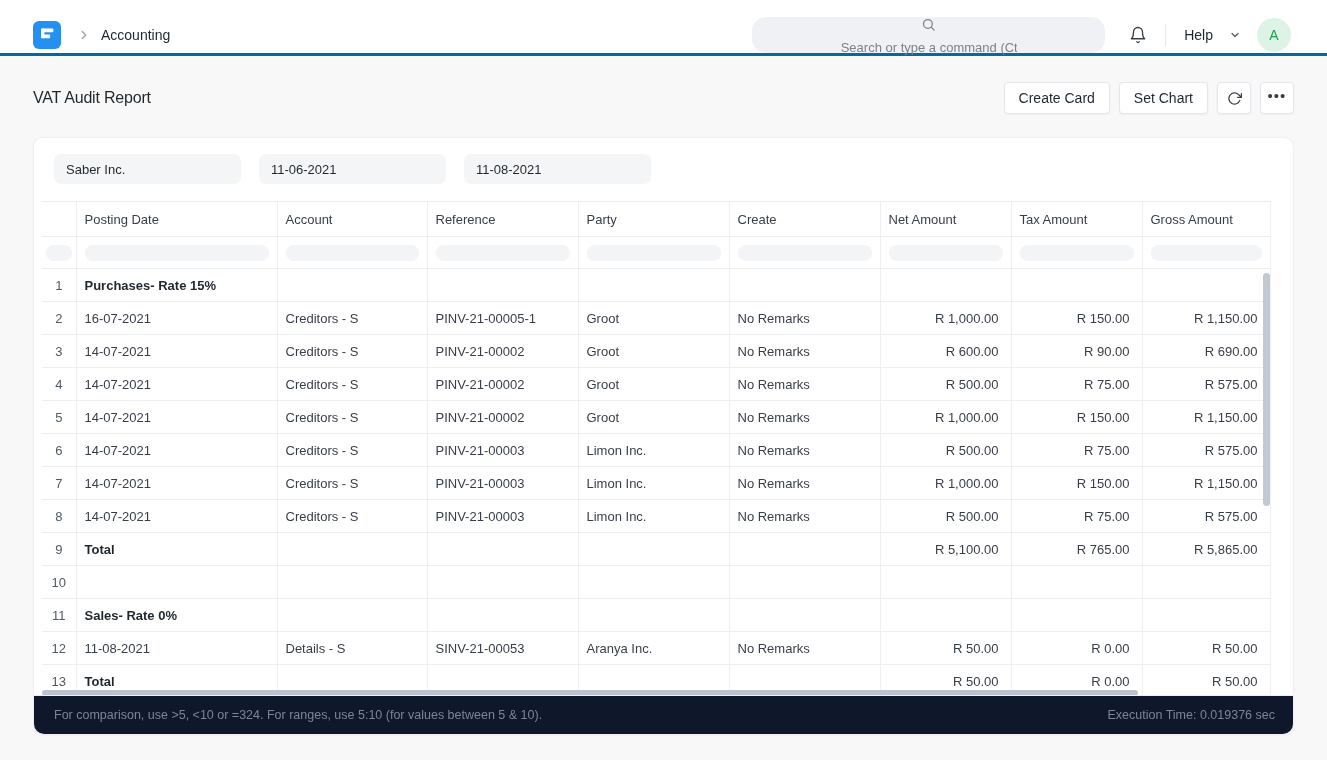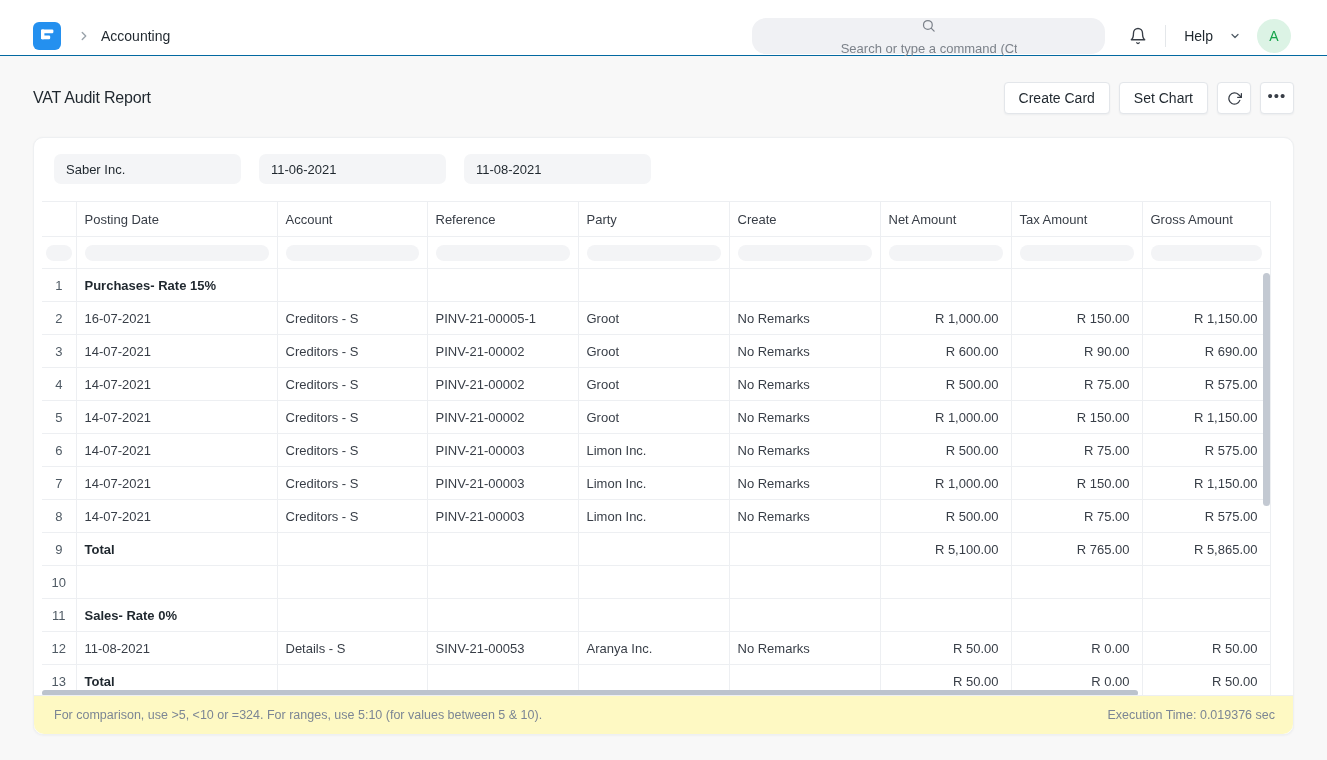--- a/index.html
+++ b/index.html
@@ -12,21 +12,21 @@
   }
   *{box-sizing:border-box;margin:0;padding:0;}
   html,body{width:1327px;height:760px;}
   body{
     font-family:"Liberation Sans","DejaVu Sans",sans-serif;
     background:#f8f8f8;color:var(--text-dark);
     overflow:hidden;
   }
   
   .navbar{
-    height:56px;background:#fff;border-bottom:1px solid #0369a1;
+    height:56px;background:#fff;border-bottom:3px solid #0369a1;
     display:flex;align-items:center;padding:16px 36px 0 33px;
   }
   .logo{width:28px;height:28px;border-radius:6px;background:var(--accent);
     display:flex;align-items:center;justify-content:center;flex:0 0 auto;cursor:pointer;}
   .crumb-chev{margin:0 10px 0 16px;display:flex;align-items:center;}
   .breadcrumb{font-size:14px;color:var(--text-dark);cursor:pointer;}
   .searchbox{
     margin-left:auto;width:353px;height:36px;background:#f0f1f4;border-radius:14px;
     display:flex;align-items:center;padding:0 12px;gap:8px;flex-direction:column;
   }
@@ -83,21 +83,21 @@
   .col-rn{width:34px;}  .col-1{width:201px;} .col-2{width:150px;} .col-3{width:151px;}
   .col-4{width:151px;}  .col-5{width:151px;} .col-6{width:131px;} .col-7{width:131px;}
   .col-8{width:128px;}
   
   .vscroll{position:absolute;left:1221px;top:72px;width:7px;height:233px;border-radius:4px;background:#c3c9d2;cursor:pointer;}
   .hscroll{position:absolute;left:0;top:489px;width:1096px;height:6px;border-radius:3px;background:#bcc3cd;cursor:pointer;}
   
   .card-footer{
     position:absolute;left:0;bottom:0;width:100%;height:39px;border-top:1px solid var(--border);
     display:flex;align-items:center;padding:0 18px 0 20px;
-    font-size:12.5px;color:var(--text-muted);border-radius:0 0 10px 10px;background:#fef9c3;
+    font-size:12.5px;color:var(--text-muted);border-radius:0 0 10px 10px;background:#0f172a;
   }
   .exec-time{margin-left:auto;}
   svg{display:block;}
 </style>
 </head>
 <body>
 
 <div class="navbar">
   <div class="logo">
     <svg width="28" height="28" viewBox="0 0 28 28">

